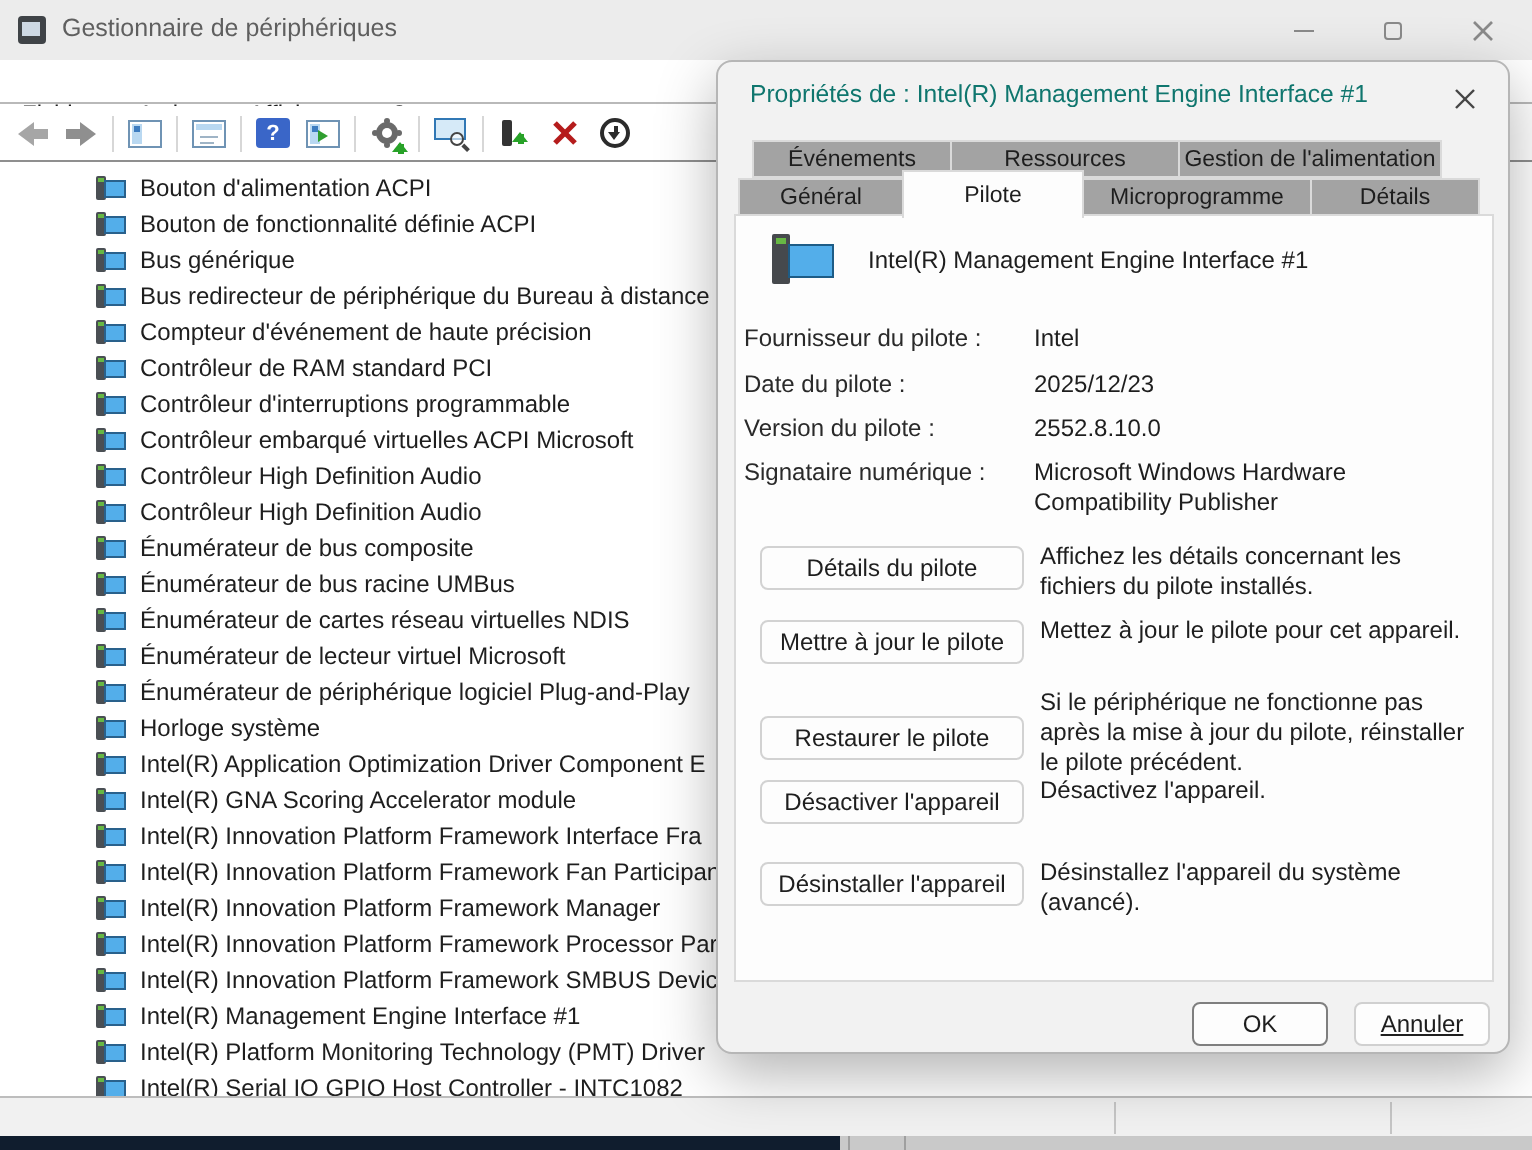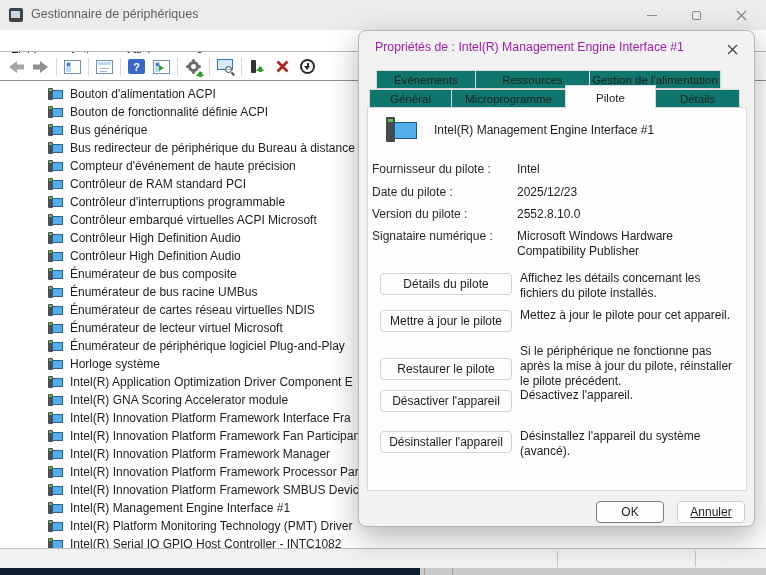--- a/index.html
+++ b/index.html
@@ -70,28 +70,28 @@
   .st-sep { position:absolute; top:2px; width:1px; height:16px; background:#c6c6c6; }
 
   
   #band-dark { position:absolute; left:0; top:568px; width:420px; height:7px; background:#101d2e; }
   #band-light { position:absolute; left:420px; top:568px; width:346px; height:7px; background:#c9c9c9; }
   .band-sep { position:absolute; top:568px; width:1px; height:7px; background:#9f9f9f; }
 
   
   #dlg { position:absolute; left:358px; top:30px; width:397px; height:497px; background:#f2f2f2;
     border:1px solid #b6b6b6; border-radius:8px; box-shadow:0 10px 30px rgba(0,0,0,.30); }
-  #dlg-title { position:absolute; left:16px; top:9px; font-size:12.3px; color:#a21caf; white-space:nowrap; }
+  #dlg-title { position:absolute; left:16px; top:9px; font-size:12.3px; color:#0f766e; white-space:nowrap; }
   #dlg-close { position:absolute; right:10px; top:6px; width:24px; height:24px;
     display:flex; align-items:center; justify-content:center; }
 
   .tabs { position:absolute; display:flex; }
   #tabs1 { left:17px; top:39px; height:19px; }
   #tabs2 { left:10px; top:58px; height:19px; }
-  .tab { border:1px solid #dadada; background:#0f766e; font-size:11.5px; color:#1e1e1e;
+  .tab { border:1px solid #dadada; background:#a3a3a3; font-size:11.5px; color:#1e1e1e;
     display:flex; align-items:center; justify-content:center; margin-left:-1px; position:relative; }
   .tab:first-child { margin-left:0; }
   .tab.active { background:#fdfdfd; border-bottom:none; top:-4px; height:24px; z-index:3; }
 
   #page { position:absolute; left:8px; top:76px; width:380px; height:384px;
     background:#fdfdfd; border:1px solid #dadada; z-index:1; }
   #dev-big-icon { position:absolute; left:18px; top:9px; width:32px; height:27px; }
   #dev-big-icon .tw { position:absolute; left:0; top:0; width:9px; height:25px; background:#46494d; border-radius:1px; }
   #dev-big-icon .tw::after { content:""; position:absolute; left:2px; top:2px; width:5px; height:3px; background:#67b844; }
   #dev-big-icon .sc { position:absolute; left:8px; top:5px; width:23px; height:17px; background:#53aeea; border:1.5px solid #1d5c86; }
@@ -422,22 +422,22 @@
       </svg>
   </div>
 
   <div class="tabs" id="tabs1">
     <div class="tab" style="width:100px">Événements</div>
     <div class="tab" style="width:115px">Ressources</div>
     <div class="tab" style="width:132px">Gestion de l'alimentation</div>
   </div>
   <div class="tabs" id="tabs2">
     <div class="tab" style="width:83px">Général</div>
+    <div class="tab active" style="width:91px">Pilote</div>
     <div class="tab" style="width:115px">Microprogramme</div>
-    <div class="tab active" style="width:91px">Pilote</div>
     <div class="tab" style="width:85px">Détails</div>
   </div>
 
   <div id="page">
     <div id="dev-big-icon">
         <div class="tw"></div>
         <div class="sc"></div>
       </div>
     <div id="dev-name">Intel(R) Management Engine Interface #1</div>
 

